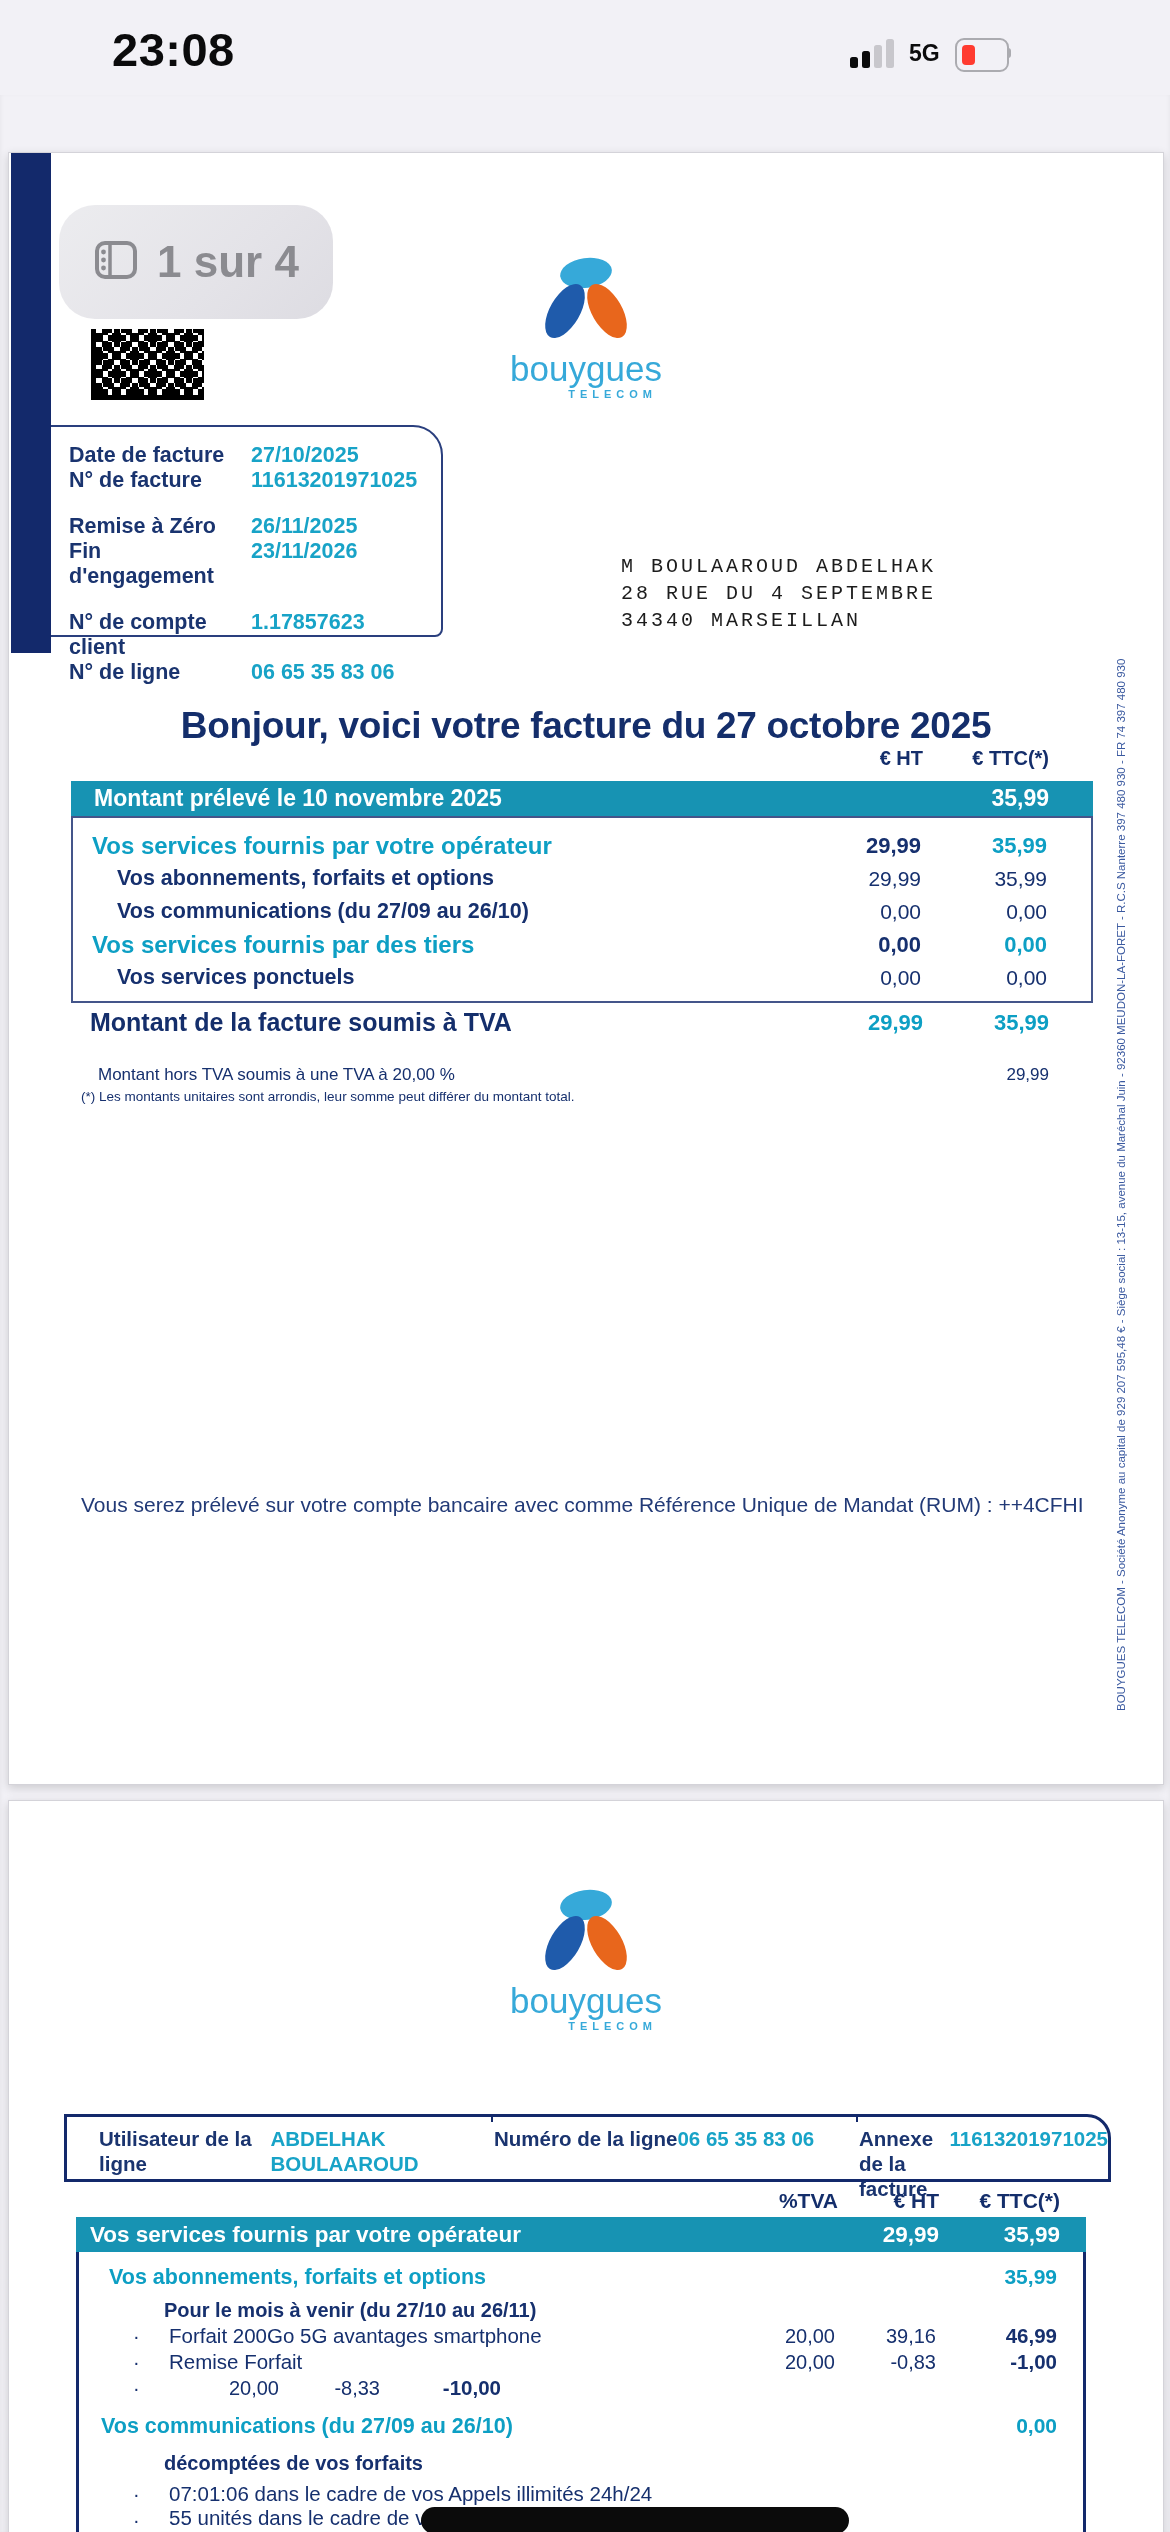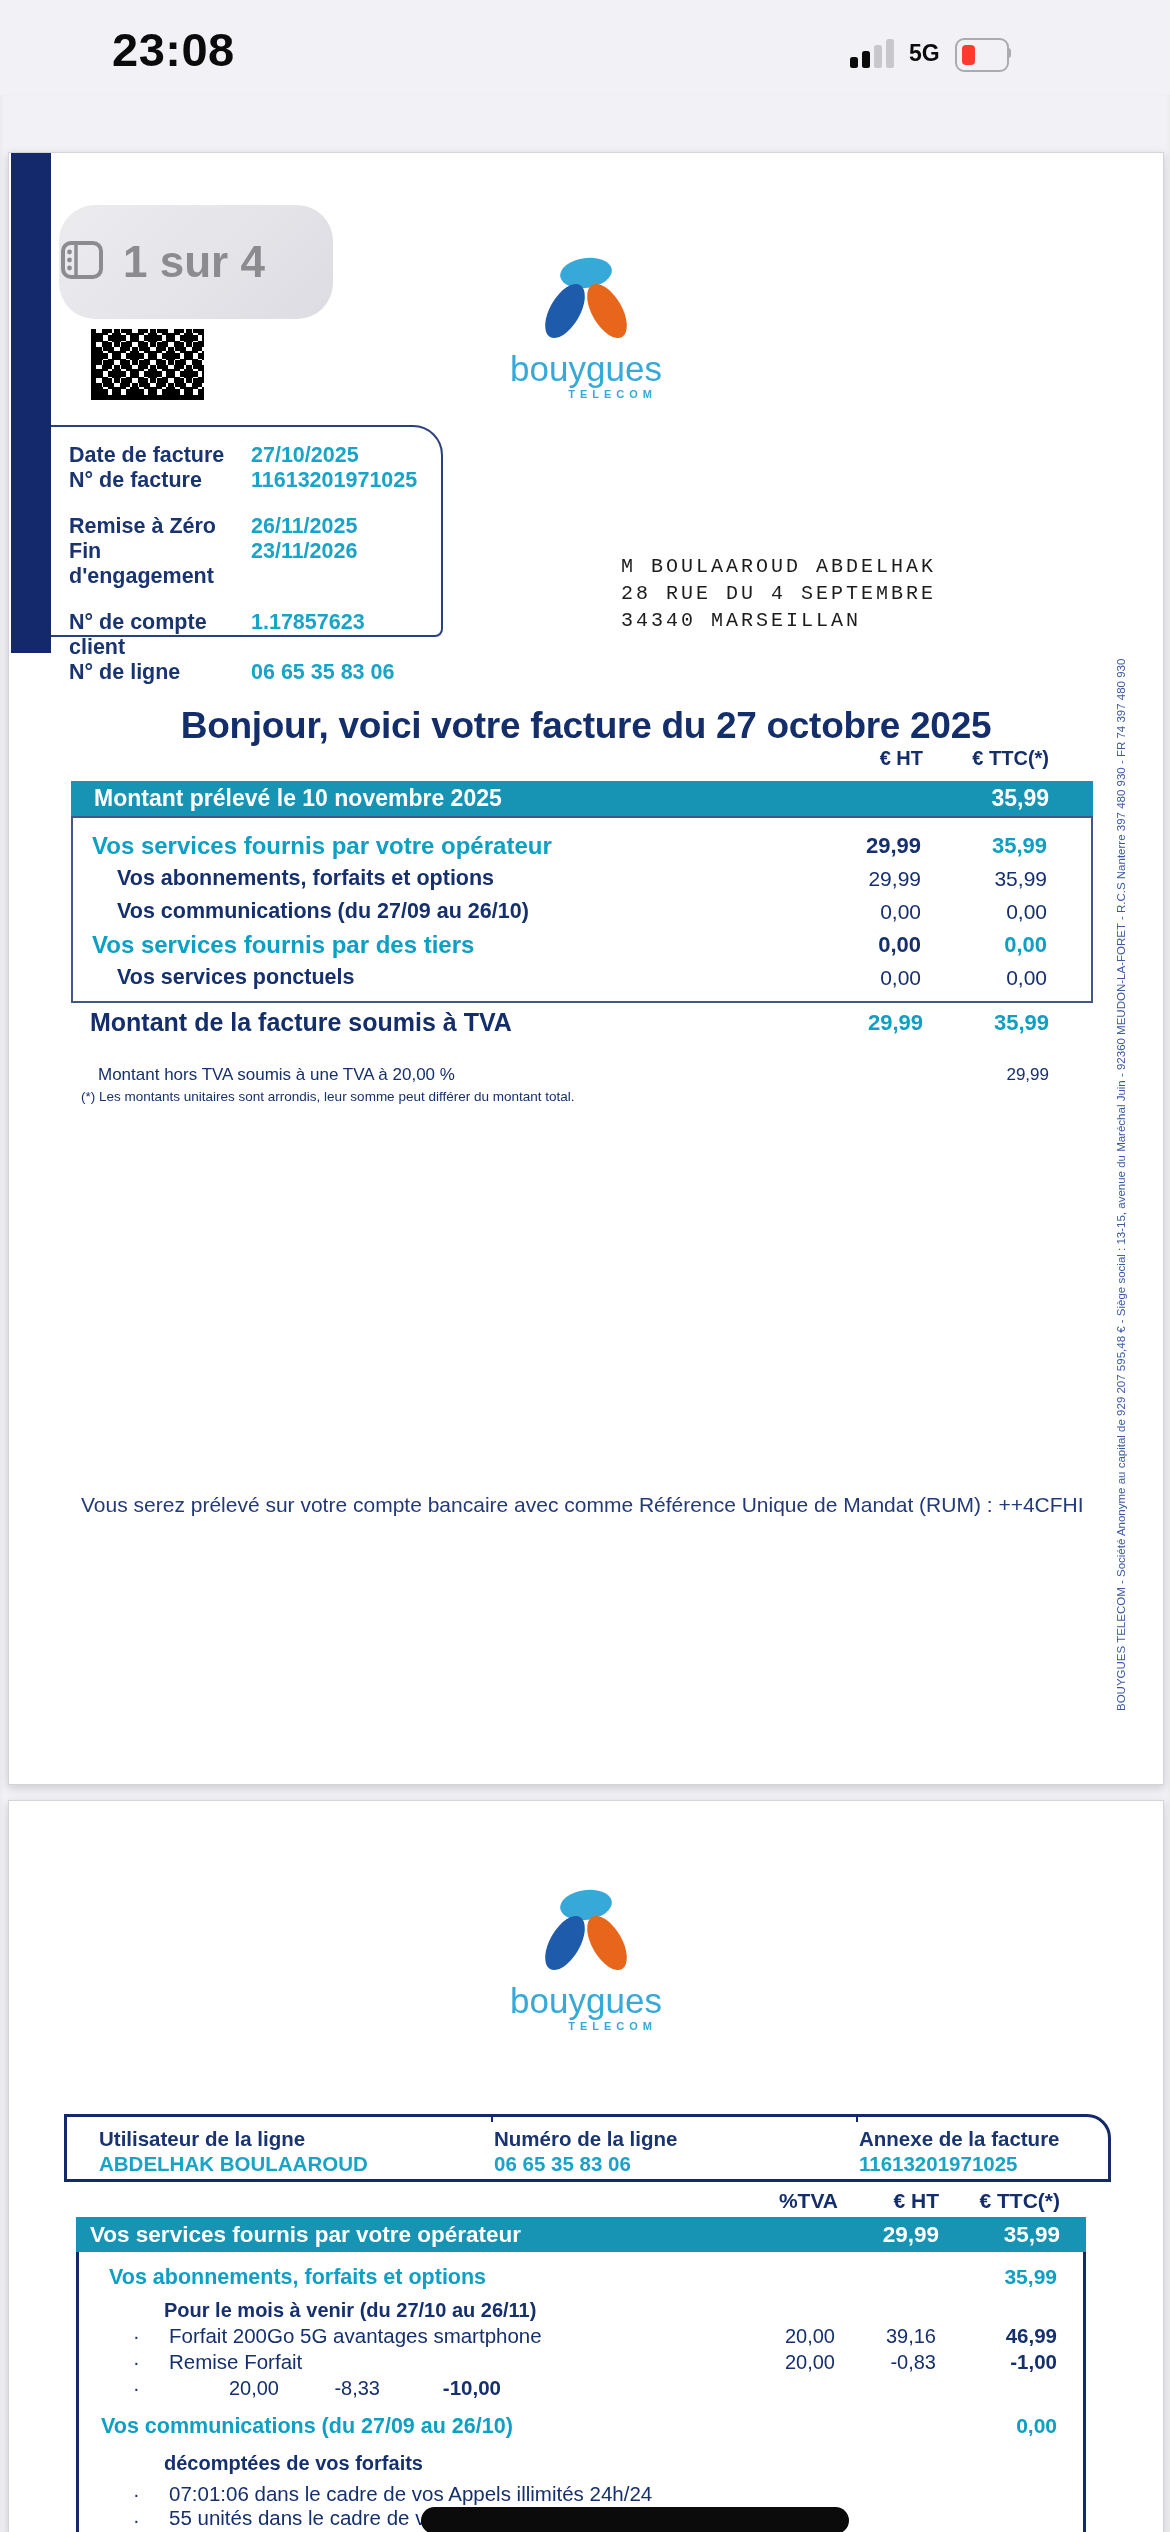--- a/index.html
+++ b/index.html
@@ -27,21 +27,21 @@
   .page{position:absolute;left:8px;width:1154px;background:#ffffff;border:1px solid #d4d3d9;box-shadow:0 3px 9px rgba(0,0,0,.16);}
   .page1{top:62px;height:1631px;}
   .page2{top:1710px;height:745px;}
 
   
   .navy-bar{position:absolute;left:2px;top:0;width:40px;height:500px;background:#13296b;z-index:5;}
 
   
   .pill{position:absolute;left:50px;top:52px;width:274px;height:114px;border-radius:36px;
         background:linear-gradient(135deg,#ececef 0%,#e4e3e8 60%,#dddce2 100%);
-        display:flex;align-items:center;justify-content:flex-start;gap:18px;z-index:6;}
+        display:flex;align-items:center;justify-content:center;gap:18px;z-index:6;}
   .pill-txt{font-size:44px;font-weight:600;color:#8b8b90;}
 
   
   .qr{position:absolute;left:82px;top:176px;width:108px;height:66px;
       background:
         repeating-conic-gradient(#000 0% 25%, #fff 0% 50%) 0 0/12px 12px,
         repeating-conic-gradient(#000 0% 25%, #fff 0% 50%) 7px 4px/18px 18px;
       background-blend-mode:multiply;
       border-left:5px solid #000;border-bottom:5px solid #000;}
 
@@ -97,21 +97,21 @@
 
   .rum{position:absolute;left:72px;top:1340px;font-size:21px;color:#223a77;}
 
   .side-legal{position:absolute;left:1106px;top:1558px;width:975px;height:16px;
               transform:rotate(-90deg);transform-origin:top left;
               font-size:11.5px;color:#3b5aa0;white-space:nowrap;}
 
   
   .user-box{position:absolute;left:55px;top:313px;width:1047px;height:68px;border:3px solid #13296b;
             border-radius:0 24px 0 0;box-sizing:border-box;display:flex;padding:9px 0 0 32px;}
-  .ub-col{display:flex;flex-direction:column;line-height:25px;}
+  .ub-col{display:flex;line-height:25px;}
   .ub-c1{width:395px;} .ub-c2{width:365px;} .ub-c3{flex:1;}
   .ub-label{font-size:20.5px;font-weight:700;color:#1a346f;}
   .ub-value{font-size:20.5px;font-weight:700;color:#18a3c7;}
   .ub-tick{position:absolute;top:-3px;width:2px;height:8px;background:#13296b;}
   .tick1{left:424px;} .tick2{left:789px;}
 
   .p2row{display:flex;align-items:center;}
   .c2-label{flex:1;}
   .c2-tva{width:110px;text-align:right;}
   .c2-ht{width:101px;text-align:right;}

